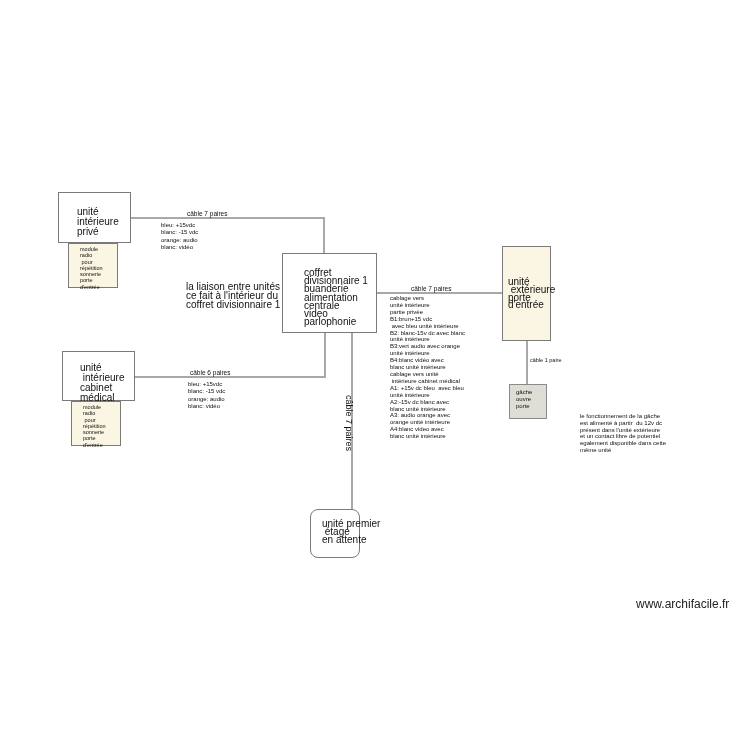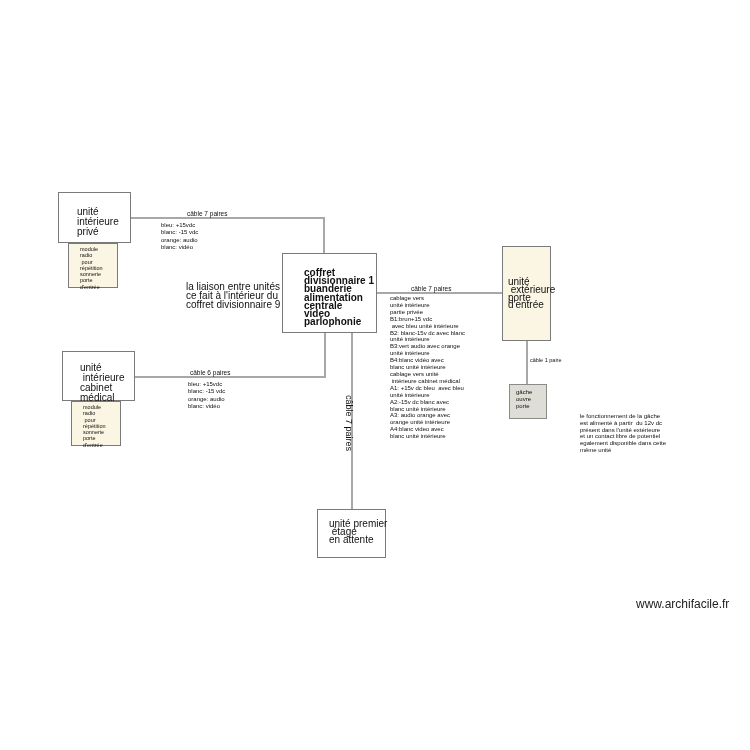--- a/index.html
+++ b/index.html
@@ -45,23 +45,23 @@
 </div>
 
 <div class="lbl" style="left:187px; top:210px;">câble 7 paires</div>
 <div class="txt t6" style="left:161px; top:222px;">bleu: +15vdc
 blanc: -15 vdc
 orange: audio
 blanc: vidéo</div>
 
 <div class="txt t8" style="left:186px; top:282px; line-height:9px;">la liaison entre unités
 ce fait à l'intérieur du
-coffret divisionnaire 9</div>
+coffret divisionnaire 1</div>
 
-<div class="box" style="left:282px; top:253px; width:95px; height:80px;font-weight:bold;">
+<div class="box" style="left:282px; top:253px; width:95px; height:80px;">
   <div class="txt t8" style="left:21px; top:15px; line-height:8.2px;">coffret
 divisionnaire 1
 buanderie
 alimentation
 centrale
 video
 parlophonie</div>
 </div>
 
 <div class="box" style="left:62px; top:351px; width:73px; height:50px;">
@@ -126,19 +126,19 @@
 
 <div class="txt t6" style="left:580px; top:413px; line-height:6.8px;">le fonctionnement de la gâche
 est alimenté à partir  du 12v dc
 présent dans l'unité extérieure
 et un contact libre de potentiel
 egalement disponible dans cette
 même unité</div>
 
 <div class="vlabel" style="left:354px; top:395px;">câble 7 paires</div>
 
-<div class="box" style="left:317px; top:509px; width:69px; height:49px;">
+<div class="box" style="left:310px; top:509px; width:50px; height:49px;border-radius:8px;">
   <div class="txt t8" style="left:11px; top:10px; line-height:8px;">unité premier
  étage
 en attente</div>
 </div>
 
 <div class="watermark" style="left:636px; top:597px;">www.archifacile.fr</div>
 
 </body></html>

